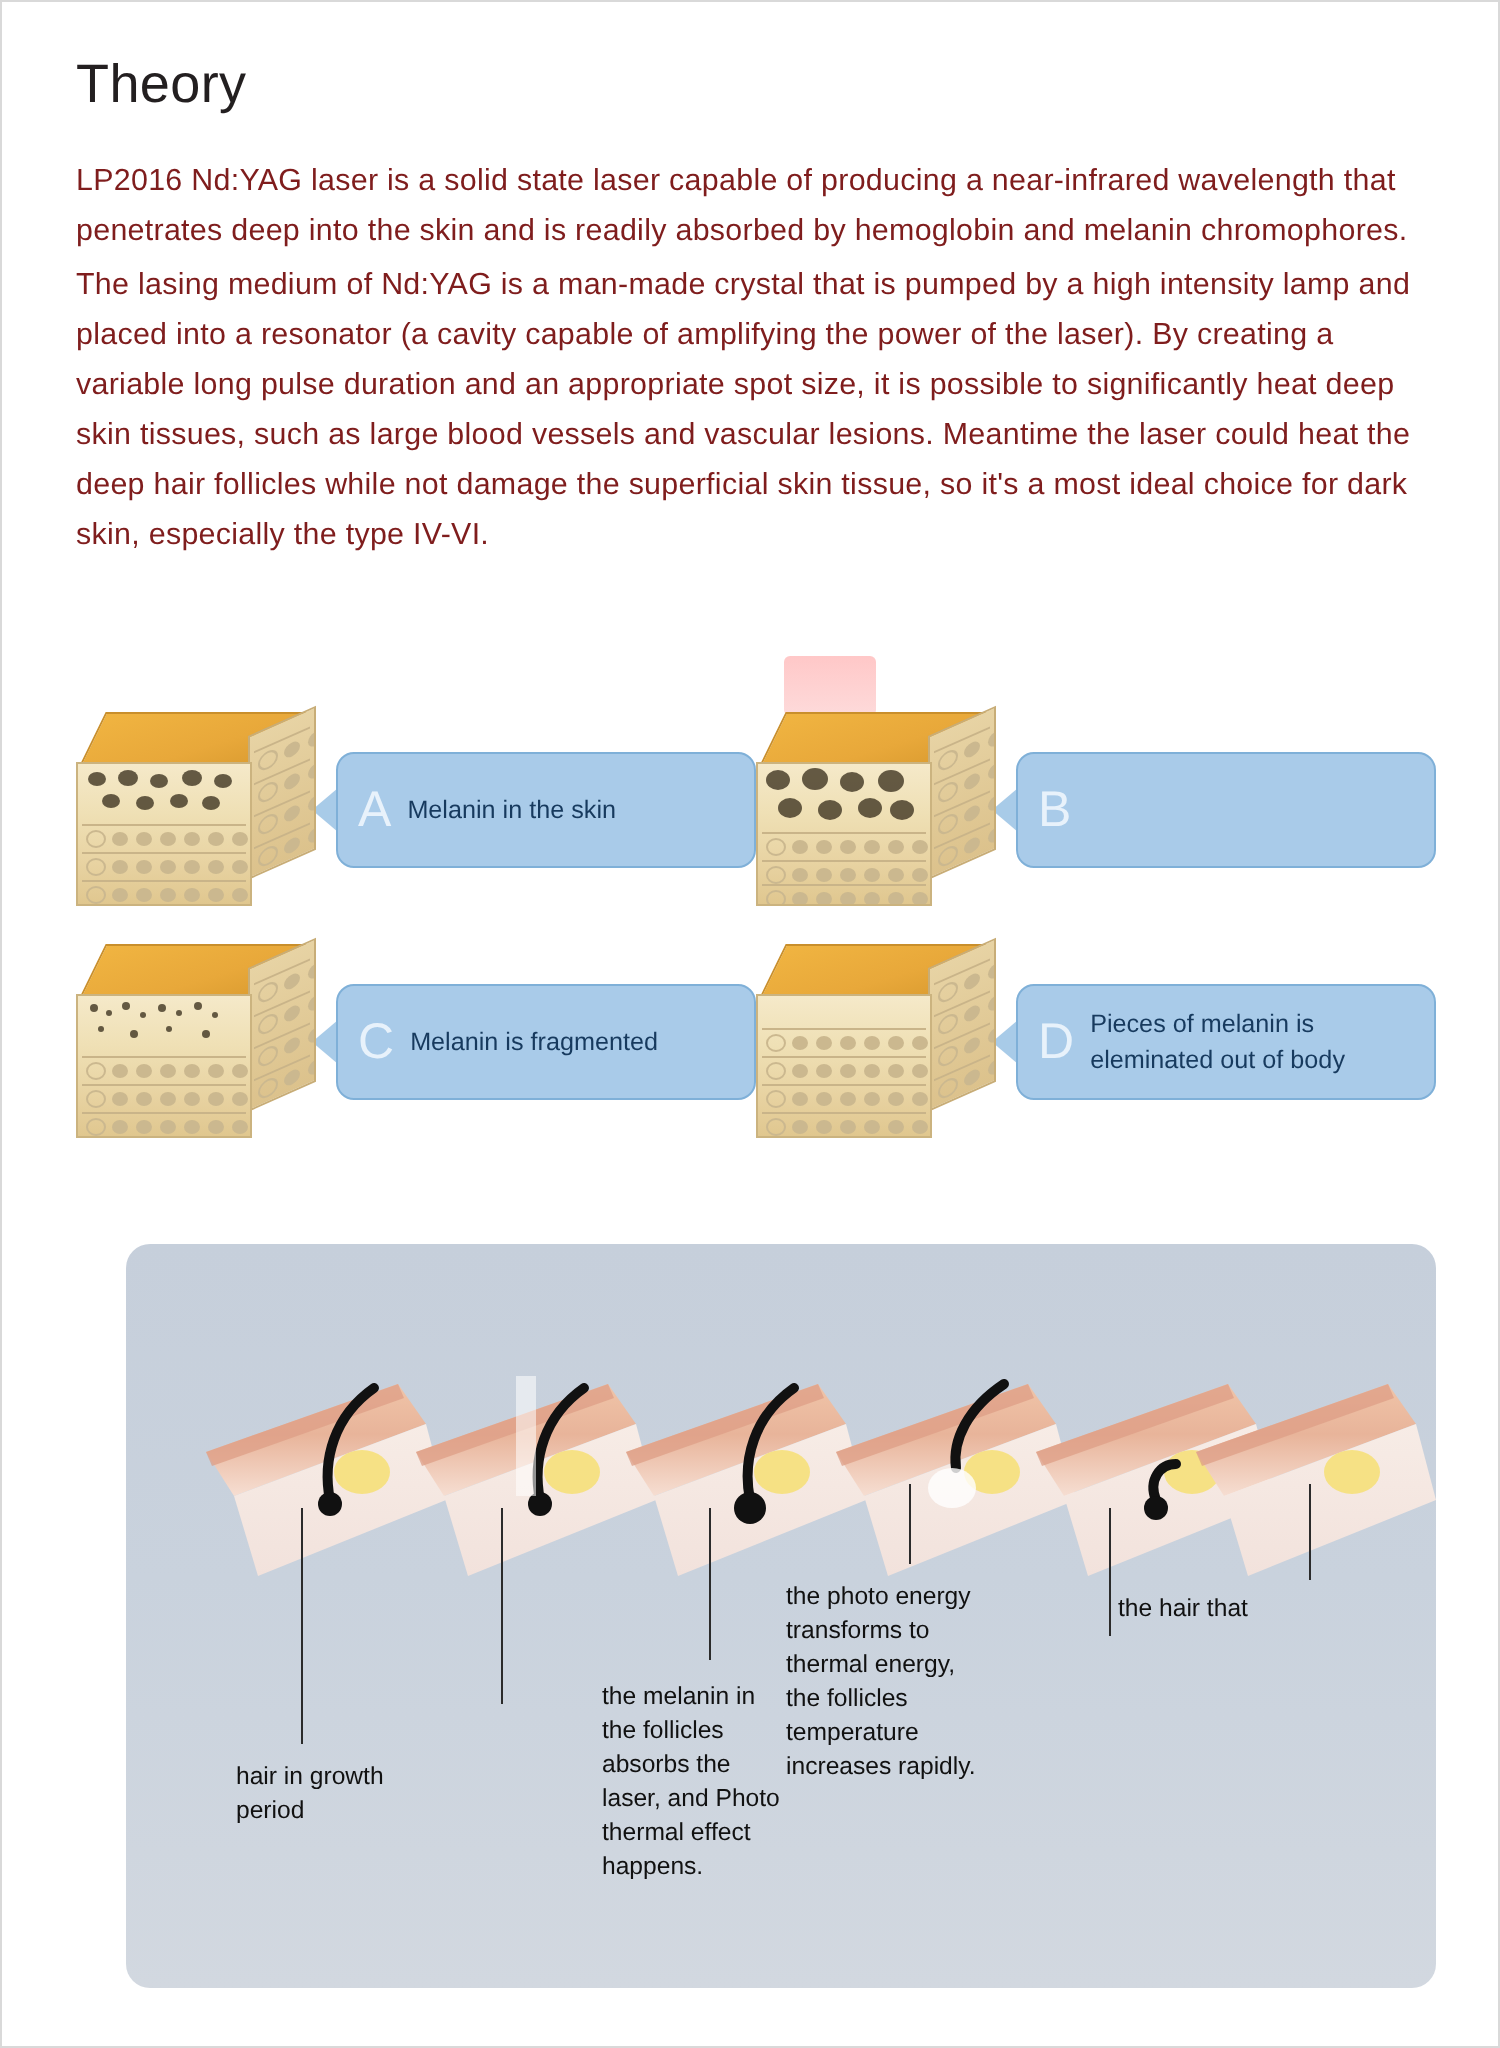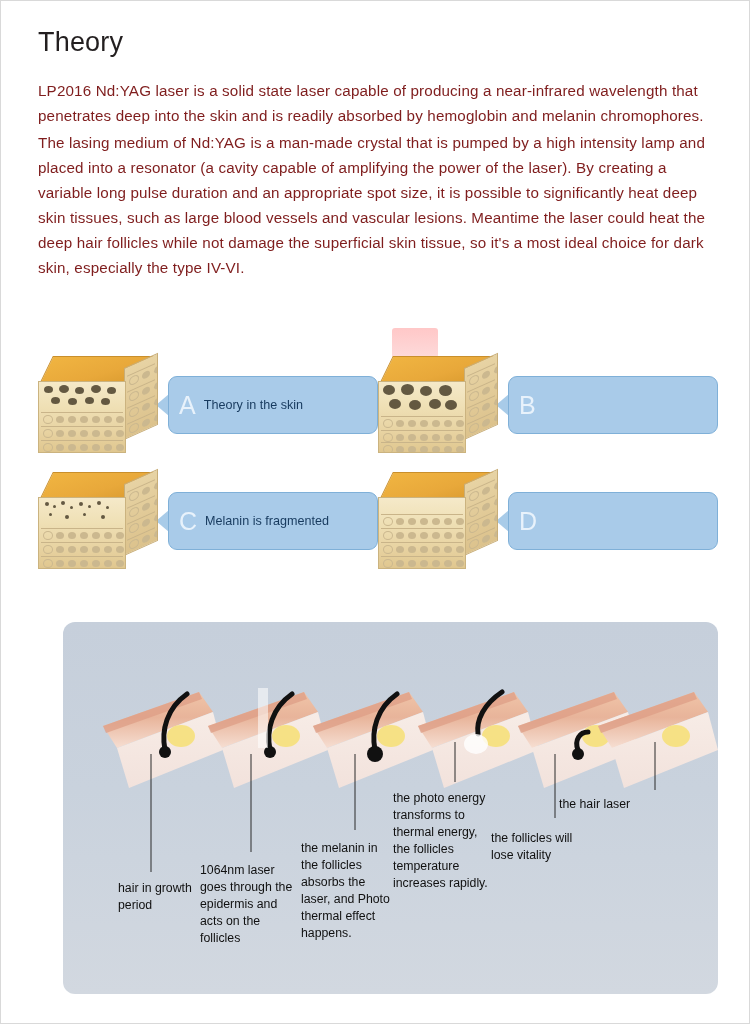--- a/index.html
+++ b/index.html
@@ -218,21 +218,21 @@
               <div class="dot" style="left:62px;top:16px;width:9px;height:7px"></div>
             </div>
             <div class="cellrow" style="top:30px"></div>
             <div class="cellrow" style="top:44px"></div>
             <div class="cellrow" style="top:58px"></div>
           </div>
         </div>
         <div class="arrow-left"></div>
         <div class="callout r1">
           <span class="letter">A</span>
-          <span class="ctext">Theory in the skin</span>
+          <span class="ctext">Melanin in the skin</span>
         </div>
       </div>
 
       <div class="diag-cell">
         <div class="skin-block">
           <div class="laserbeam"></div>
           <div class="sb-top"></div>
           <div class="sb-side">
             <div class="cellrow" style="top:8px"></div>
             <div class="cellrow" style="top:24px"></div>
@@ -313,20 +313,21 @@
           <div class="sb-front">
             <div class="cellrow" style="top:16px"></div>
             <div class="cellrow" style="top:30px"></div>
             <div class="cellrow" style="top:44px"></div>
             <div class="cellrow" style="top:58px"></div>
           </div>
         </div>
         <div class="arrow-left"></div>
         <div class="callout r2">
           <span class="letter">D</span>
+          <span class="ctext">Pieces of melanin is eleminated out of body</span>
         </div>
       </div>
 
     </div>
   </div>
 
   <div class="photo-panel">
 
     <svg width="655" height="372" viewBox="0 0 655 372">
       <defs>
@@ -398,21 +399,19 @@
 
       <line x1="88" y1="132" x2="88" y2="250" stroke="#2b2b2b" stroke-width="1"></line>
       <line x1="188" y1="132" x2="188" y2="230" stroke="#2b2b2b" stroke-width="1"></line>
       <line x1="292" y1="132" x2="292" y2="208" stroke="#2b2b2b" stroke-width="1"></line>
       <line x1="392" y1="120" x2="392" y2="160" stroke="#2b2b2b" stroke-width="1"></line>
       <line x1="492" y1="132" x2="492" y2="196" stroke="#2b2b2b" stroke-width="1"></line>
       <line x1="592" y1="120" x2="592" y2="168" stroke="#2b2b2b" stroke-width="1"></line>
     </svg>
 
     <div class="caption" style="left:55px; top:258px;">hair in growth period</div>
-    <div class="caption" style="left:137px; top:240px; width:96px;">1064nm laser goes through the epidermis and acts on the follicles</div>
     <div class="caption" style="left:238px; top:218px; width:96px;">the melanin in the follicles absorbs the laser, and Photo thermal effect happens.</div>
     <div class="caption" style="left:330px; top:168px; width:96px;">the photo energy transforms to thermal energy, the follicles temperature increases rapidly.</div>
-    <div class="caption" style="left:428px; top:208px; width:96px;">the follicles will lose vitality</div>
-    <div class="caption" style="left:496px; top:174px; width:110px;">the hair laser</div>
+    <div class="caption" style="left:496px; top:174px; width:110px;">the hair that</div>
 
   </div>
 
 </div>
 
 </body></html>

